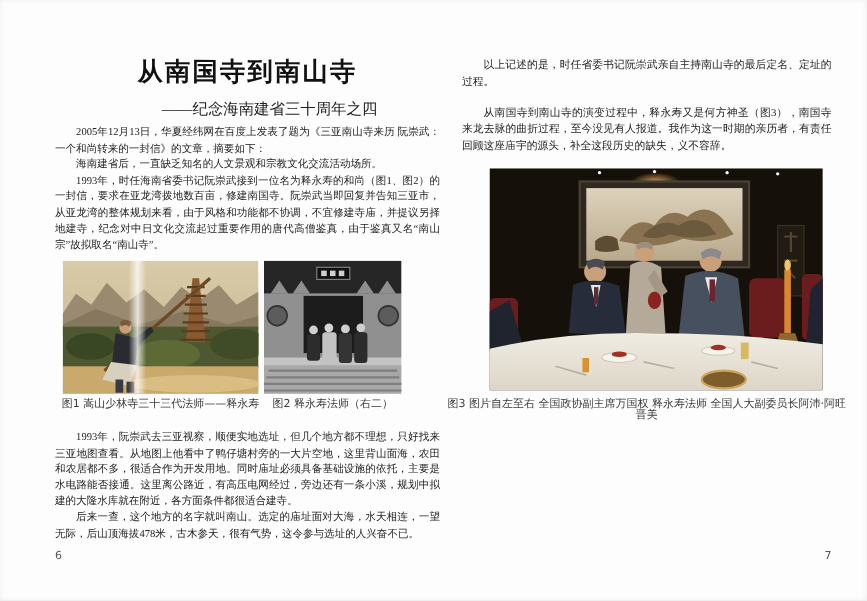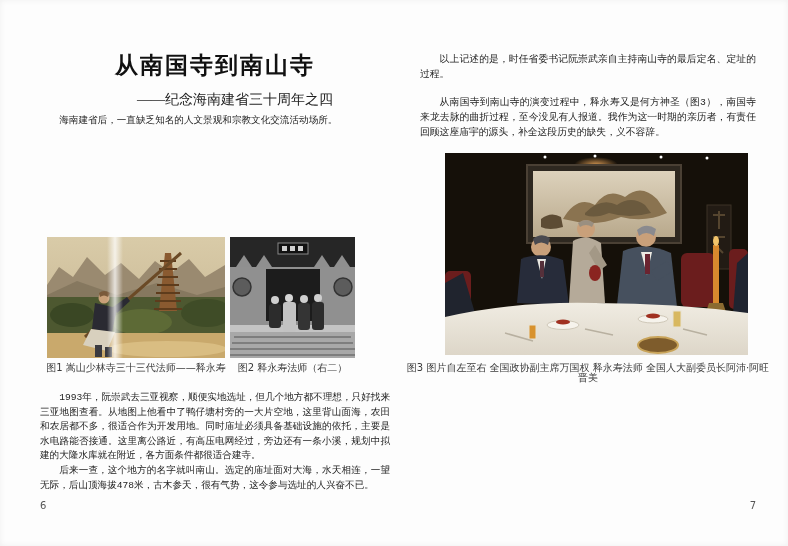--- a/index.html
+++ b/index.html
@@ -3,33 +3,33 @@
 <meta charset="utf-8">
 <style>
   html,body{margin:0;padding:0;background:#e9e9e9;}
   .spread{
     position:relative;width:788px;height:546px;margin:0 auto;
     background:#fdfdfd;overflow:hidden;
     font-family:"Liberation Serif",serif;color:#1c1c1c;
     box-shadow:inset 0 0 6px rgba(0,0,0,.06);
   }
   .page{position:absolute;top:0;width:394px;height:546px;}
-  .page-left{left:0;}
+  .page-left{left:10px;}
   .page-right{left:394px;}
 
   .title{
     position:absolute;left:40px;top:50px;width:350px;text-align:center;
     font-family:"DejaVu Sans",sans-serif;font-weight:bold;
     font-size:23px;letter-spacing:2px;color:#111;
   }
   .subtitle{
     position:absolute;left:40px;top:91px;width:350px;box-sizing:border-box;
     text-align:right;padding-right:57px;font-size:14px;color:#222;
   }
-  .body-text{position:absolute;text-align:justify;color:#222;font-family:Liberation Mono, monospace;}
+  .body-text{position:absolute;text-align:justify;color:#222;}
   .body-text p{margin:0;text-indent:2em;}
   .lp-block1{left:40px;top:114px;width:350px;font-size:9.6px;line-height:14.6px;}
   .lp-block2{left:40px;top:391px;width:350px;font-size:9.6px;line-height:14.6px;}
   .rp-block{left:26px;top:52px;width:336px;font-size:9.8px;line-height:15px;}
   .rp-block p + p{margin-top:13px;}
 
   .photo{position:absolute;display:block;}
   .fig1{left:47px;top:237px;width:178px;height:121px;}
   .fig2{left:230px;top:237px;width:125px;height:121px;}
   .fig3{left:51px;top:153px;width:303px;height:202px;}
@@ -52,21 +52,23 @@
 </head>
 <body>
 
 <div class="spread">
 
   <div class="page page-left">
     <div class="title">从南国寺到南山寺</div>
     <div class="subtitle">——纪念海南建省三十周年之四</div>
 
     <div class="body-text lp-block1">
+      <p>2005年12月13日，华夏经纬网在百度上发表了题为《三亚南山寺来历 阮崇武：一个和尚转来的一封信》的文章，摘要如下：</p>
       <p>海南建省后，一直缺乏知名的人文景观和宗教文化交流活动场所。</p>
+      <p>1993年，时任海南省委书记阮崇武接到一位名为释永寿的和尚（图1、图2）的一封信，要求在亚龙湾拨地数百亩，修建南国寺。阮崇武当即回复并告知三亚市，从亚龙湾的整体规划来看，由于风格和功能都不协调，不宜修建寺庙，并提议另择地建寺，纪念对中日文化交流起过重要作用的唐代高僧鉴真，由于鉴真又名“南山宗”故拟取名“南山寺”。</p>
     </div>
 
     <svg class="photo fig1" viewBox="0 0 178 121" preserveAspectRatio="none">
       <defs>
         <linearGradient id="sky1" x1="0" y1="0" x2="0" y2="1">
           <stop offset="0" stop-color="#d9cba8"></stop>
             <stop offset="1" stop-color="#c4b390"></stop>
         </linearGradient>
         <linearGradient id="crease" x1="0" y1="0" x2="1" y2="0">
           <stop offset="0" stop-color="#ffffff" stop-opacity="0"></stop>

